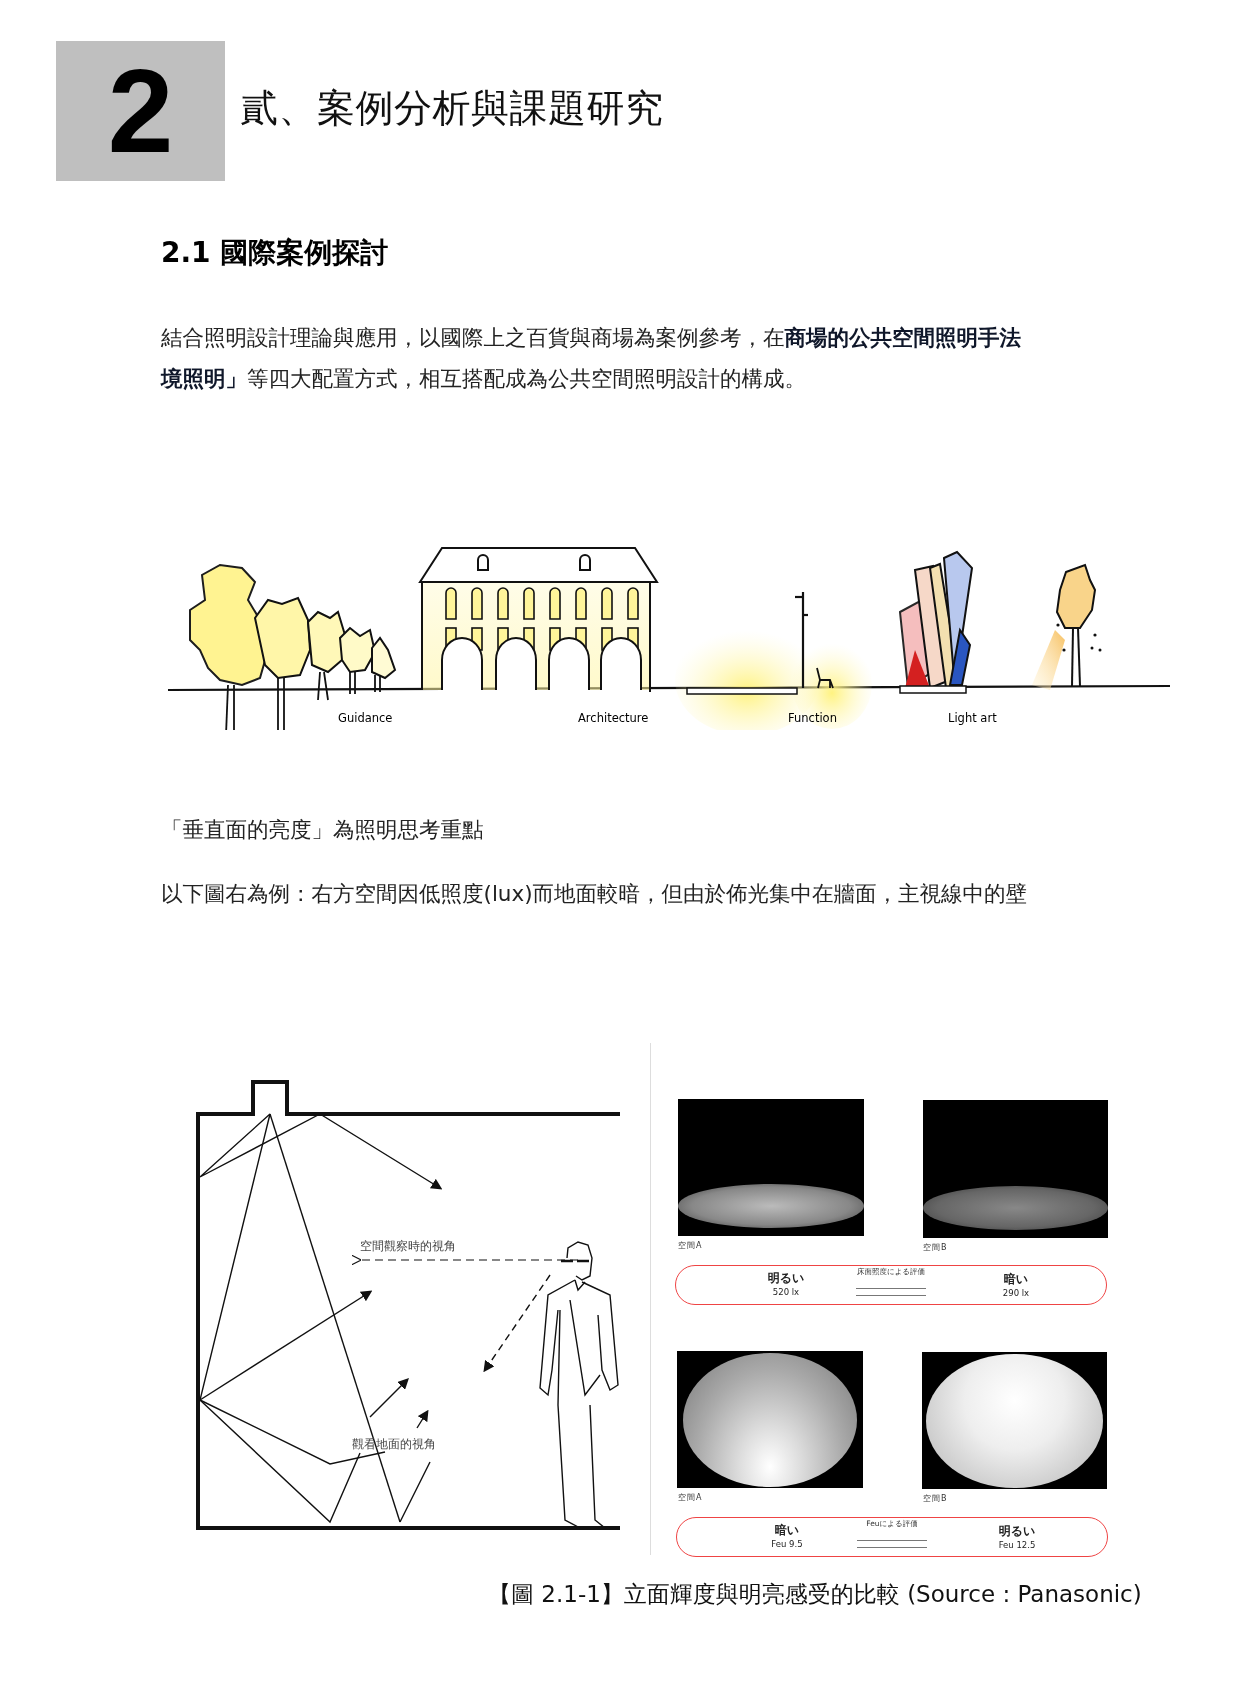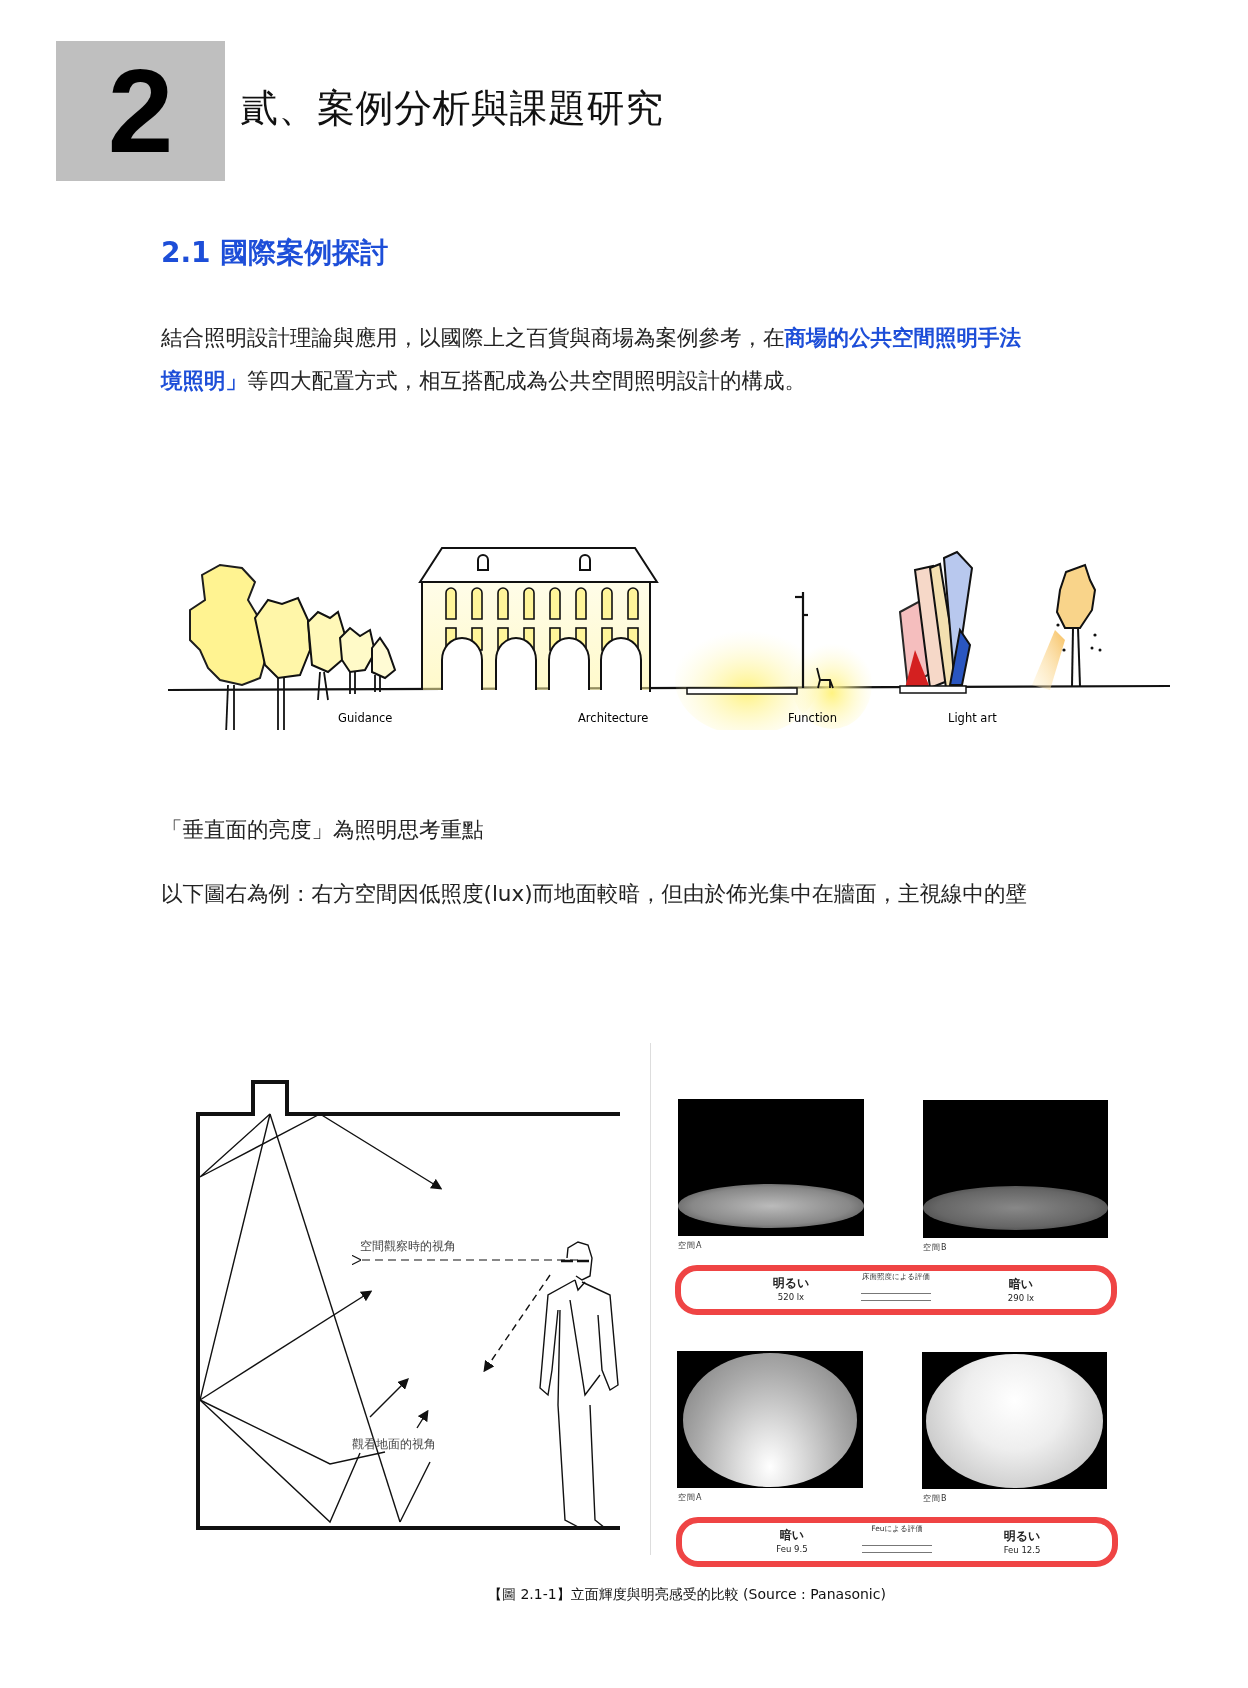--- a/index.html
+++ b/index.html
@@ -1,37 +1,37 @@
 <!DOCTYPE html>
 <html><head>
 <meta charset="utf-8">
 <style>
   html,body{margin:0;padding:0;background:#fff;}
   body{width:1248px;height:1688px;position:relative;overflow:hidden;font-family:"DejaVu Sans","Liberation Sans",sans-serif;color:#111;}
   .abs{position:absolute;}
   .chap-box{left:56px;top:41px;width:169px;height:140px;background:#bfbfbf;}
   .chap-num{left:56px;top:52px;width:169px;text-align:center;font-family:"Liberation Sans",sans-serif;font-weight:bold;font-size:118px;line-height:118px;color:#000;}
   .chap-title{left:240px;top:86px;font-size:38px;line-height:44px;color:#111;letter-spacing:0.5px;}
-  .sec-title{left:161px;top:236px;font-size:28px;line-height:34px;font-weight:bold;color:#1d4ed8;}
+  .sec-title{left:161px;top:236px;font-size:28px;line-height:34px;font-weight:bold;color:#000000;}
   .para{left:161px;width:1020px;font-size:21.5px;line-height:41px;color:#222;}
-  .para b{color:#1d4ed8;font-family:Liberation Mono, monospace;}
+  .para b{color:#0f172a;}
   .p1{top:317px;}
   .sub{left:161px;top:815px;font-size:21.5px;line-height:30px;color:#222;}
   .p2{top:873px;}
   .fig1{left:160px;top:500px;width:1010px;height:230px;}
   .lbl{font-family:"DejaVu Sans",sans-serif;font-size:11.5px;color:#222;}
   .divider{left:650px;top:1043px;width:1px;height:512px;background:#ddd;}
   .photo{background:#000;overflow:hidden;}
   .capJ{font-size:8px;color:#333;letter-spacing:1px;}
-  .pill{border:6px solid #ef4444;border-radius:22px;height:38px;}
+  .pill{border:1px solid #ef4444;border-radius:22px;height:38px;}
   .pill .l,.pill .r{position:absolute;width:140px;text-align:center;font-size:12px;font-weight:bold;color:#222;line-height:14px;}
   .pill .l small,.pill .r small{display:block;font-size:8.5px;font-weight:normal;}
   .pill .m{position:absolute;left:170px;width:90px;text-align:center;font-size:7.5px;color:#333;top:1px;}
   .pill .arrow{position:absolute;left:180px;width:70px;top:22px;height:6px;border:1px solid #777;border-left:none;border-right:none;}
-  .caption{left:488px;top:1580px;font-size:14px;line-height:28px;color:#111;}
+  .caption{left:488px;top:1580px;font-size:23px;line-height:28px;color:#111;}
 </style>
 </head>
 <body>
 
 <div class="abs chap-box"></div>
 <div class="abs chap-num">2</div>
 <div class="abs chap-title">貳、案例分析與課題研究</div>
 
 <div class="abs sec-title">2.1 國際案例探討</div>
 

